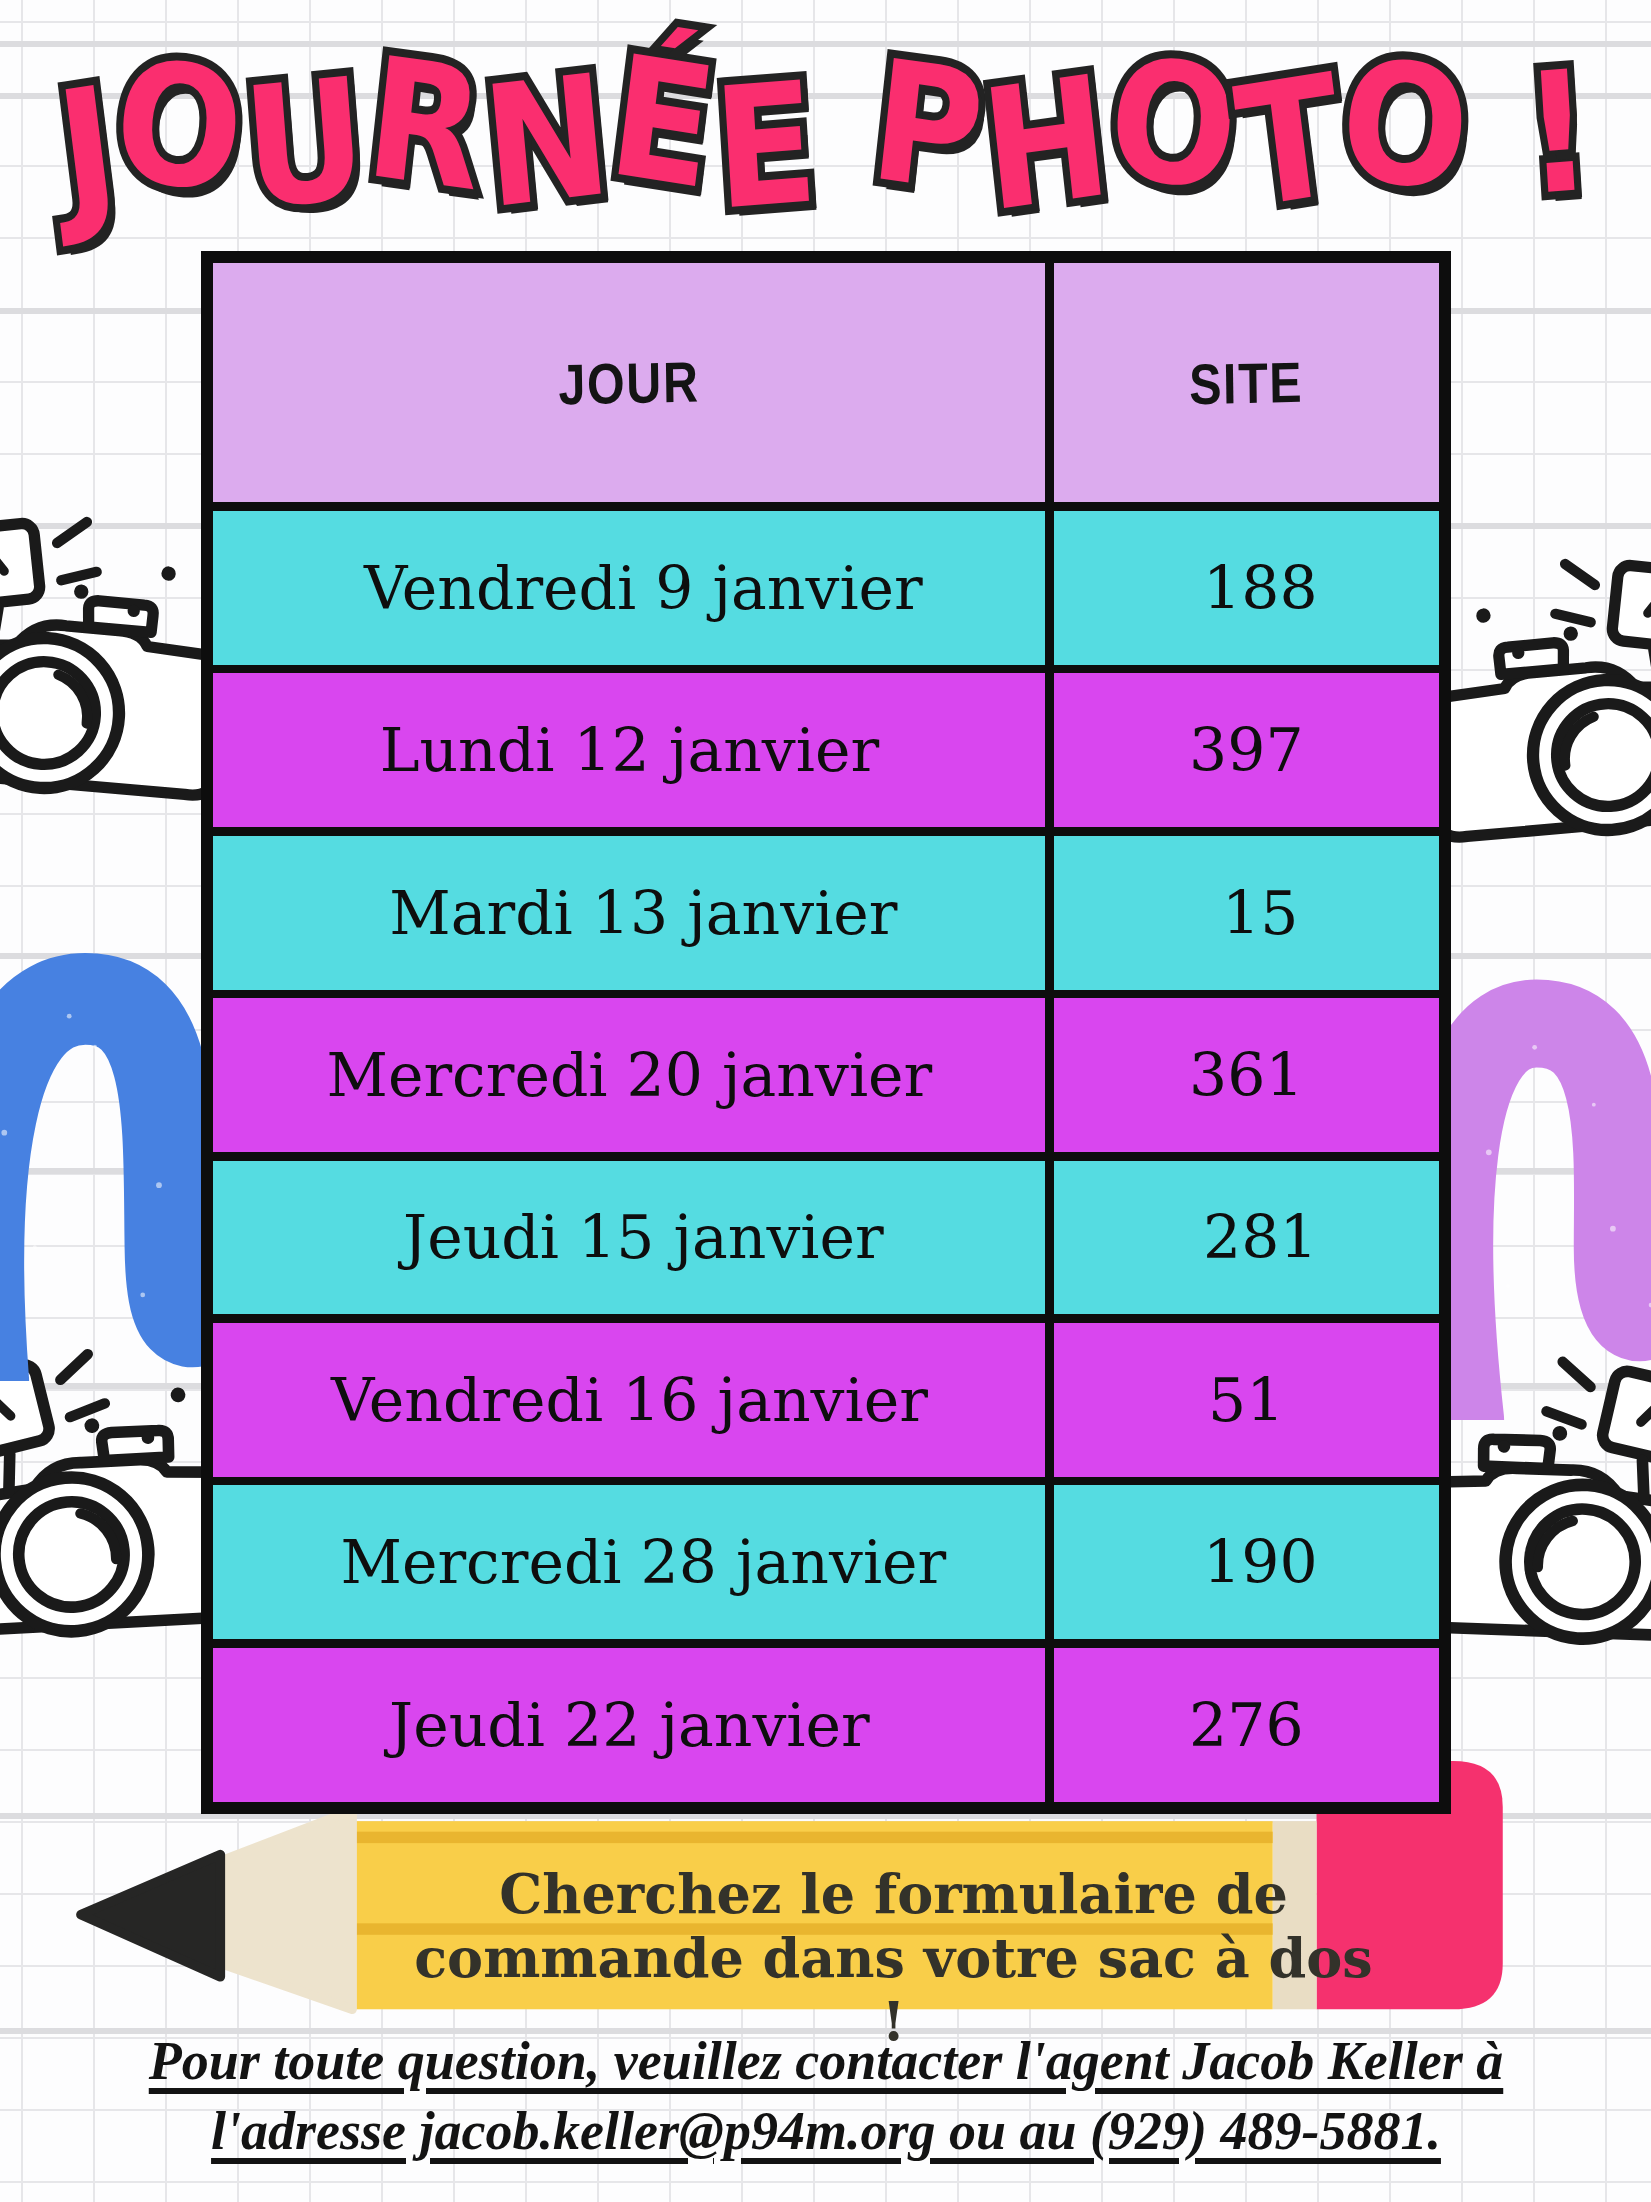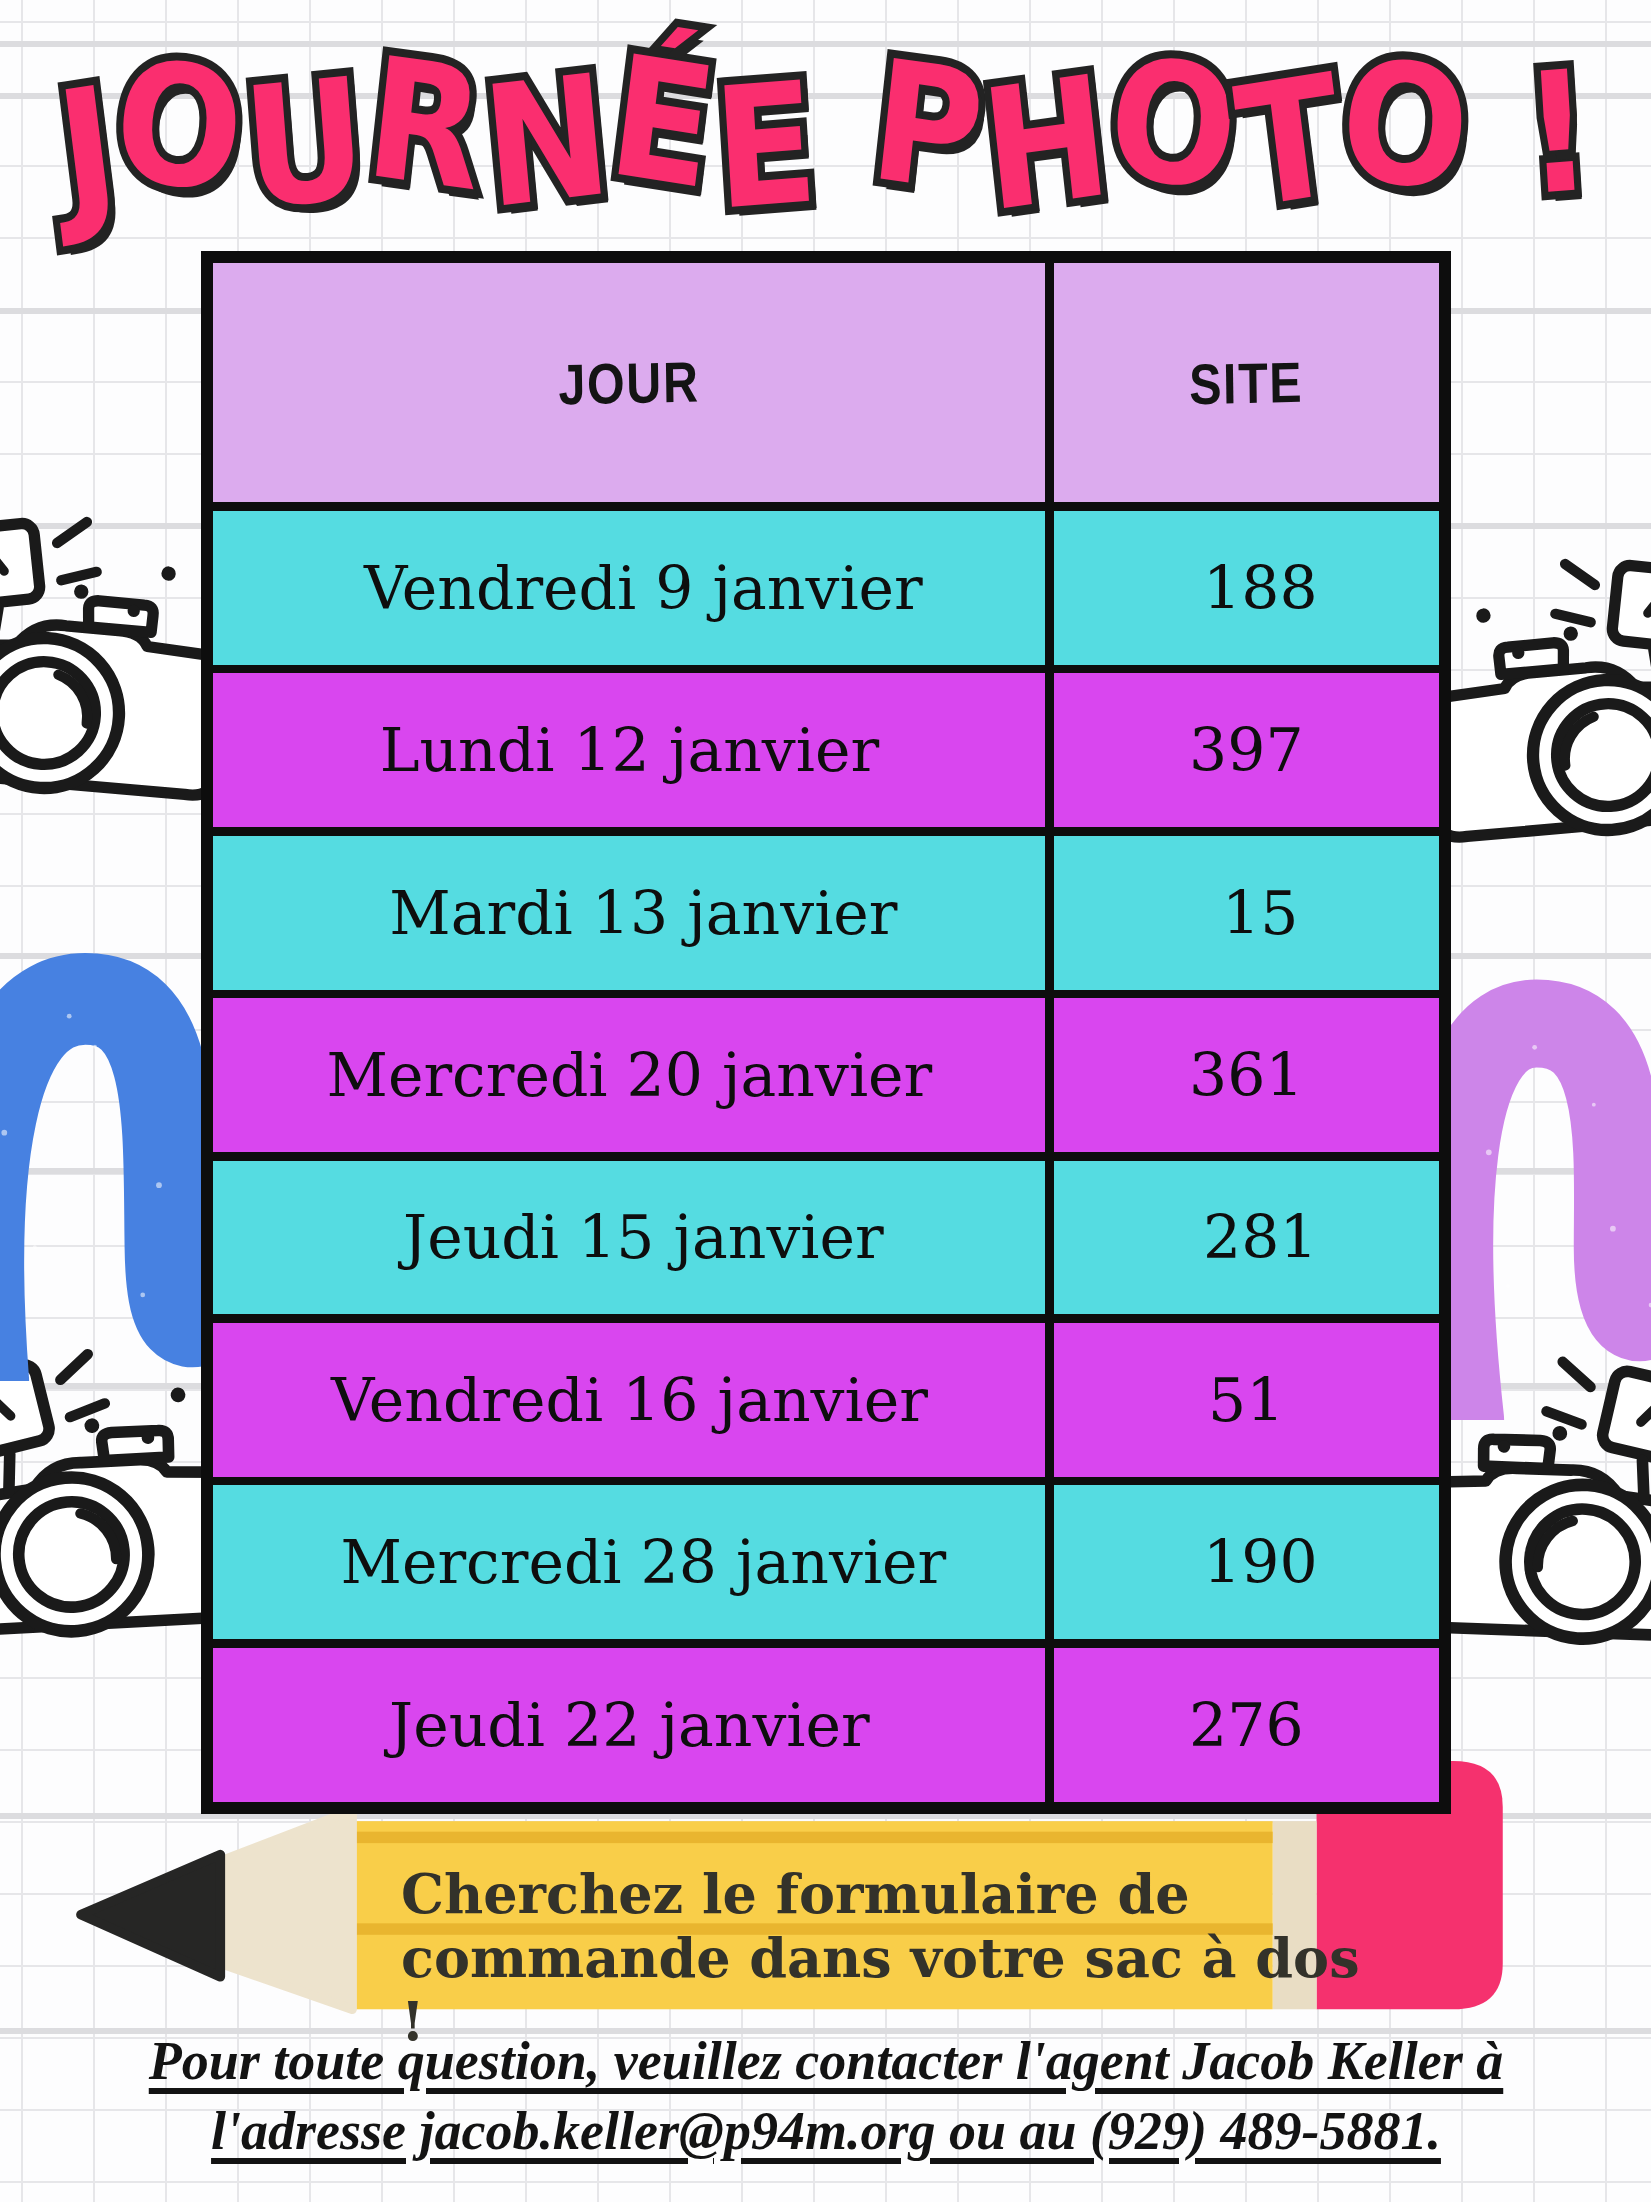--- a/index.html
+++ b/index.html
@@ -38,21 +38,21 @@
     grid-template-columns:832px 1fr;grid-template-rows:239px repeat(8,1fr);gap:8.6px;z-index:2;}
   .cell{display:flex;align-items:center;justify-content:center;background:#d946ef;}
   .cell.h{background:var(--header-purple);}
   .cell.c{background:var(--row-cyan);padding-left:28px;}
   .hdr-text{font-family:"Liberation Sans",sans-serif;font-weight:bold;font-size:57px;
     letter-spacing:1.9px;color:#141414;transform:scaleX(0.85) rotate(-1deg);}
   .day,.site{font-family:"DejaVu Serif","Liberation Serif",serif;font-size:60px;color:#0e0e0e;}
 
   
   #pencil{left:67px;top:1761px;width:1443px;height:254px;z-index:1;}
-  .pencil-note{position:absolute;left:401px;top:1862px;width:985px;
+  .pencil-note{position:absolute;left:401px;top:1862px;width:985px;text-align:center;
     font-family:"DejaVu Serif","Liberation Serif",serif;font-weight:bold;font-size:54px;
     line-height:64px;color:#33322a;z-index:1;}
 
   
   .footer{position:absolute;left:29px;top:2026px;width:1594px;text-align:center;
     font-family:"Liberation Serif",serif;font-style:italic;font-weight:bold;font-size:54px;
     line-height:70px;color:#131313;z-index:2;}
   .footer span{text-decoration:underline;text-decoration-thickness:5.7px;text-underline-offset:8.6px;}
 </style>
 </head>

